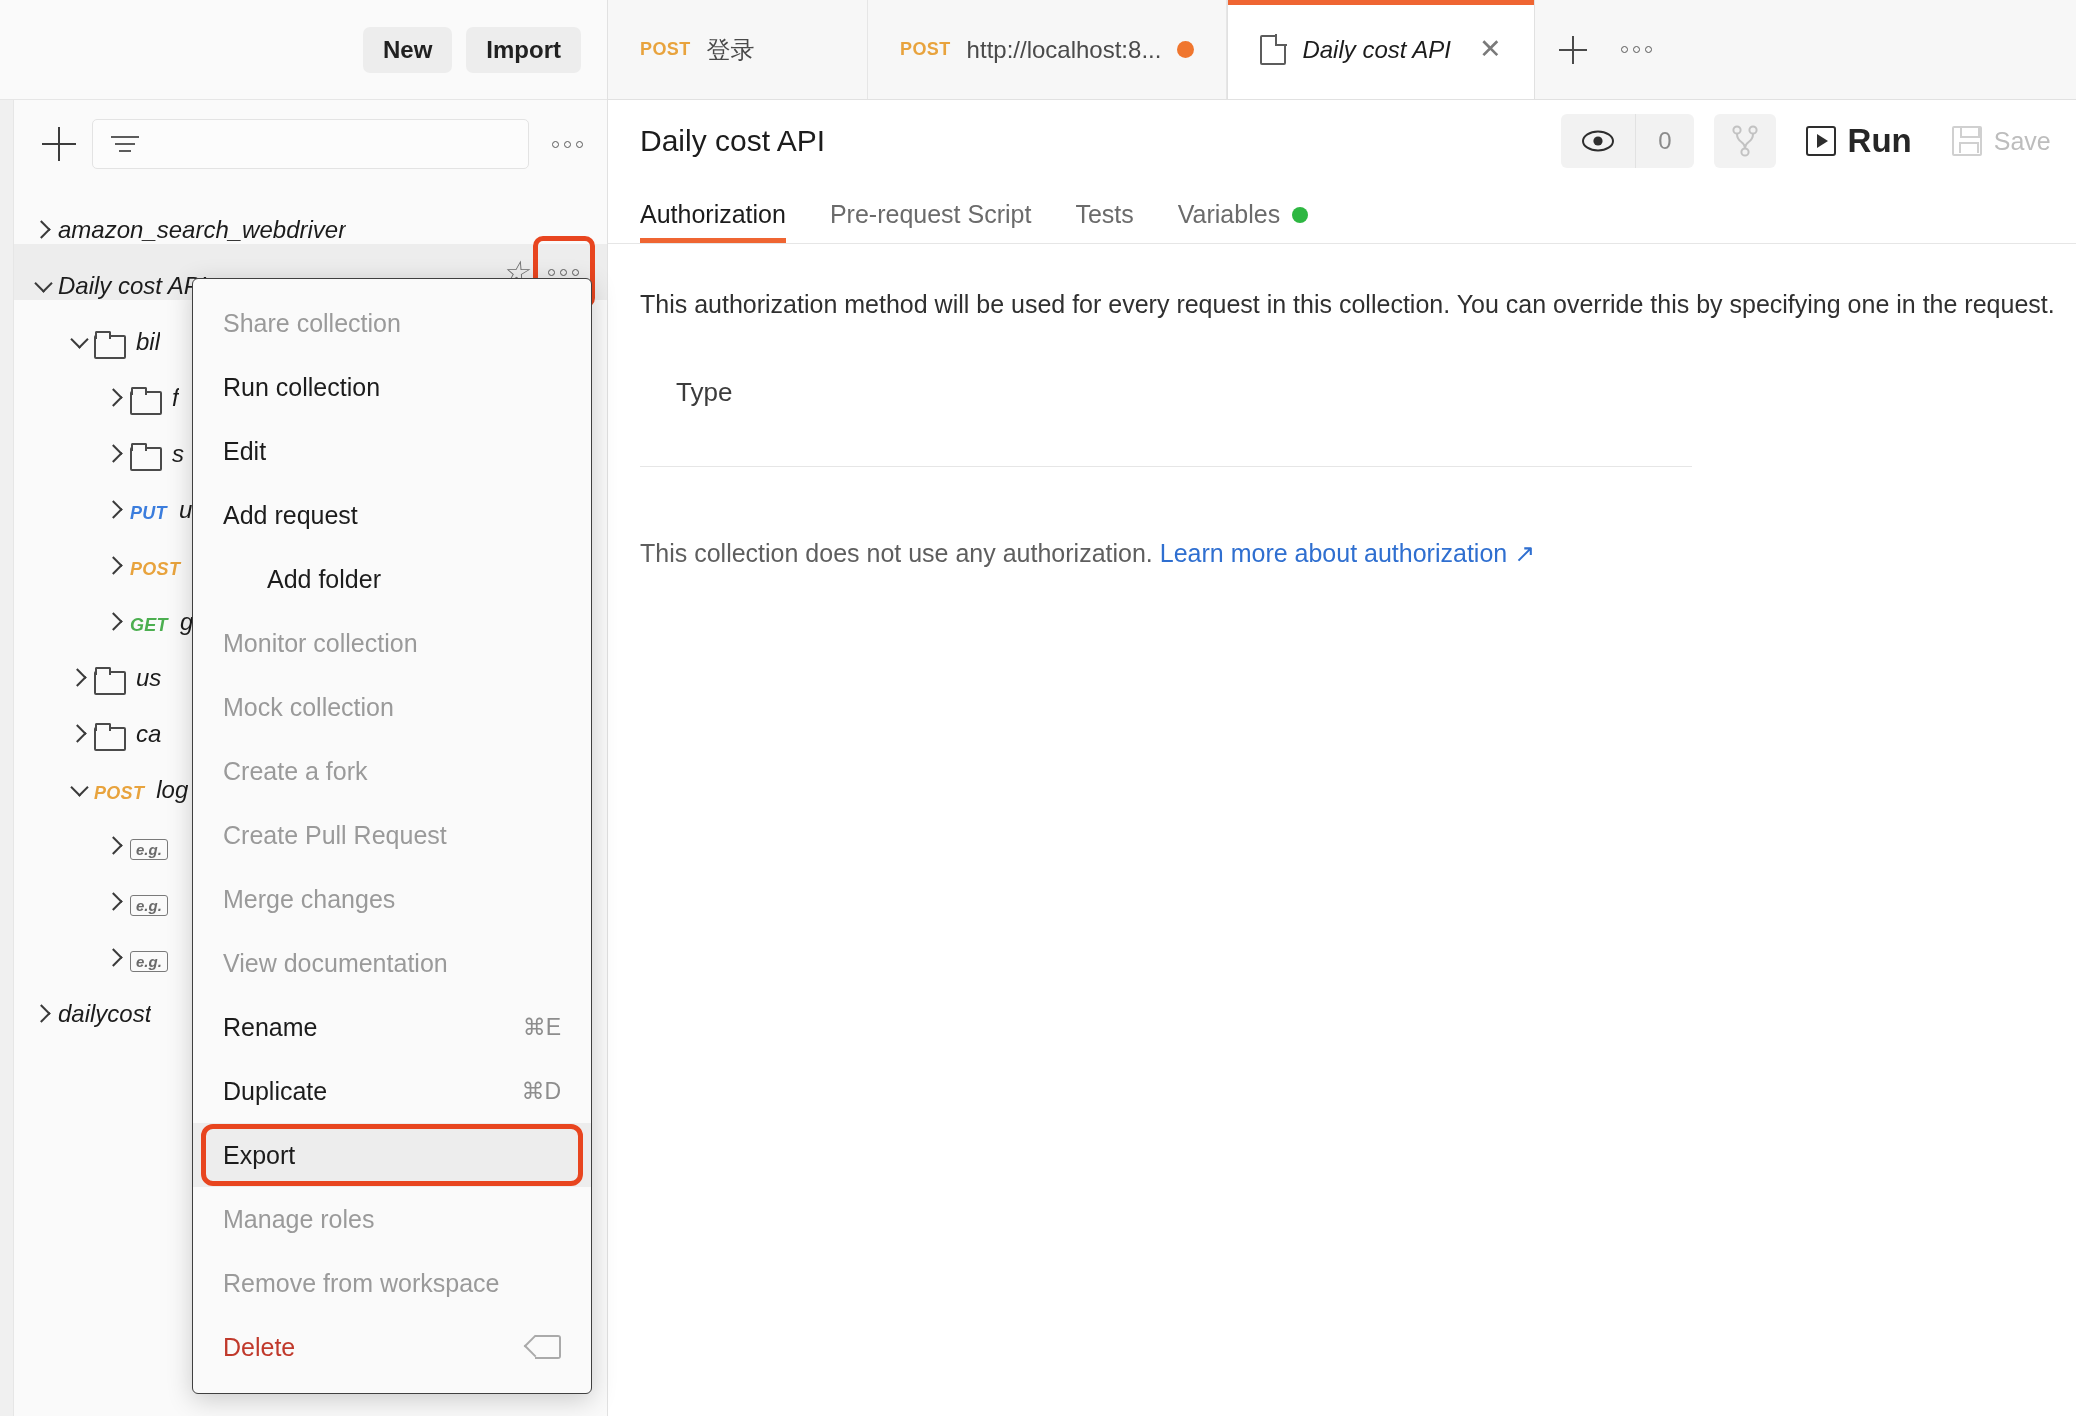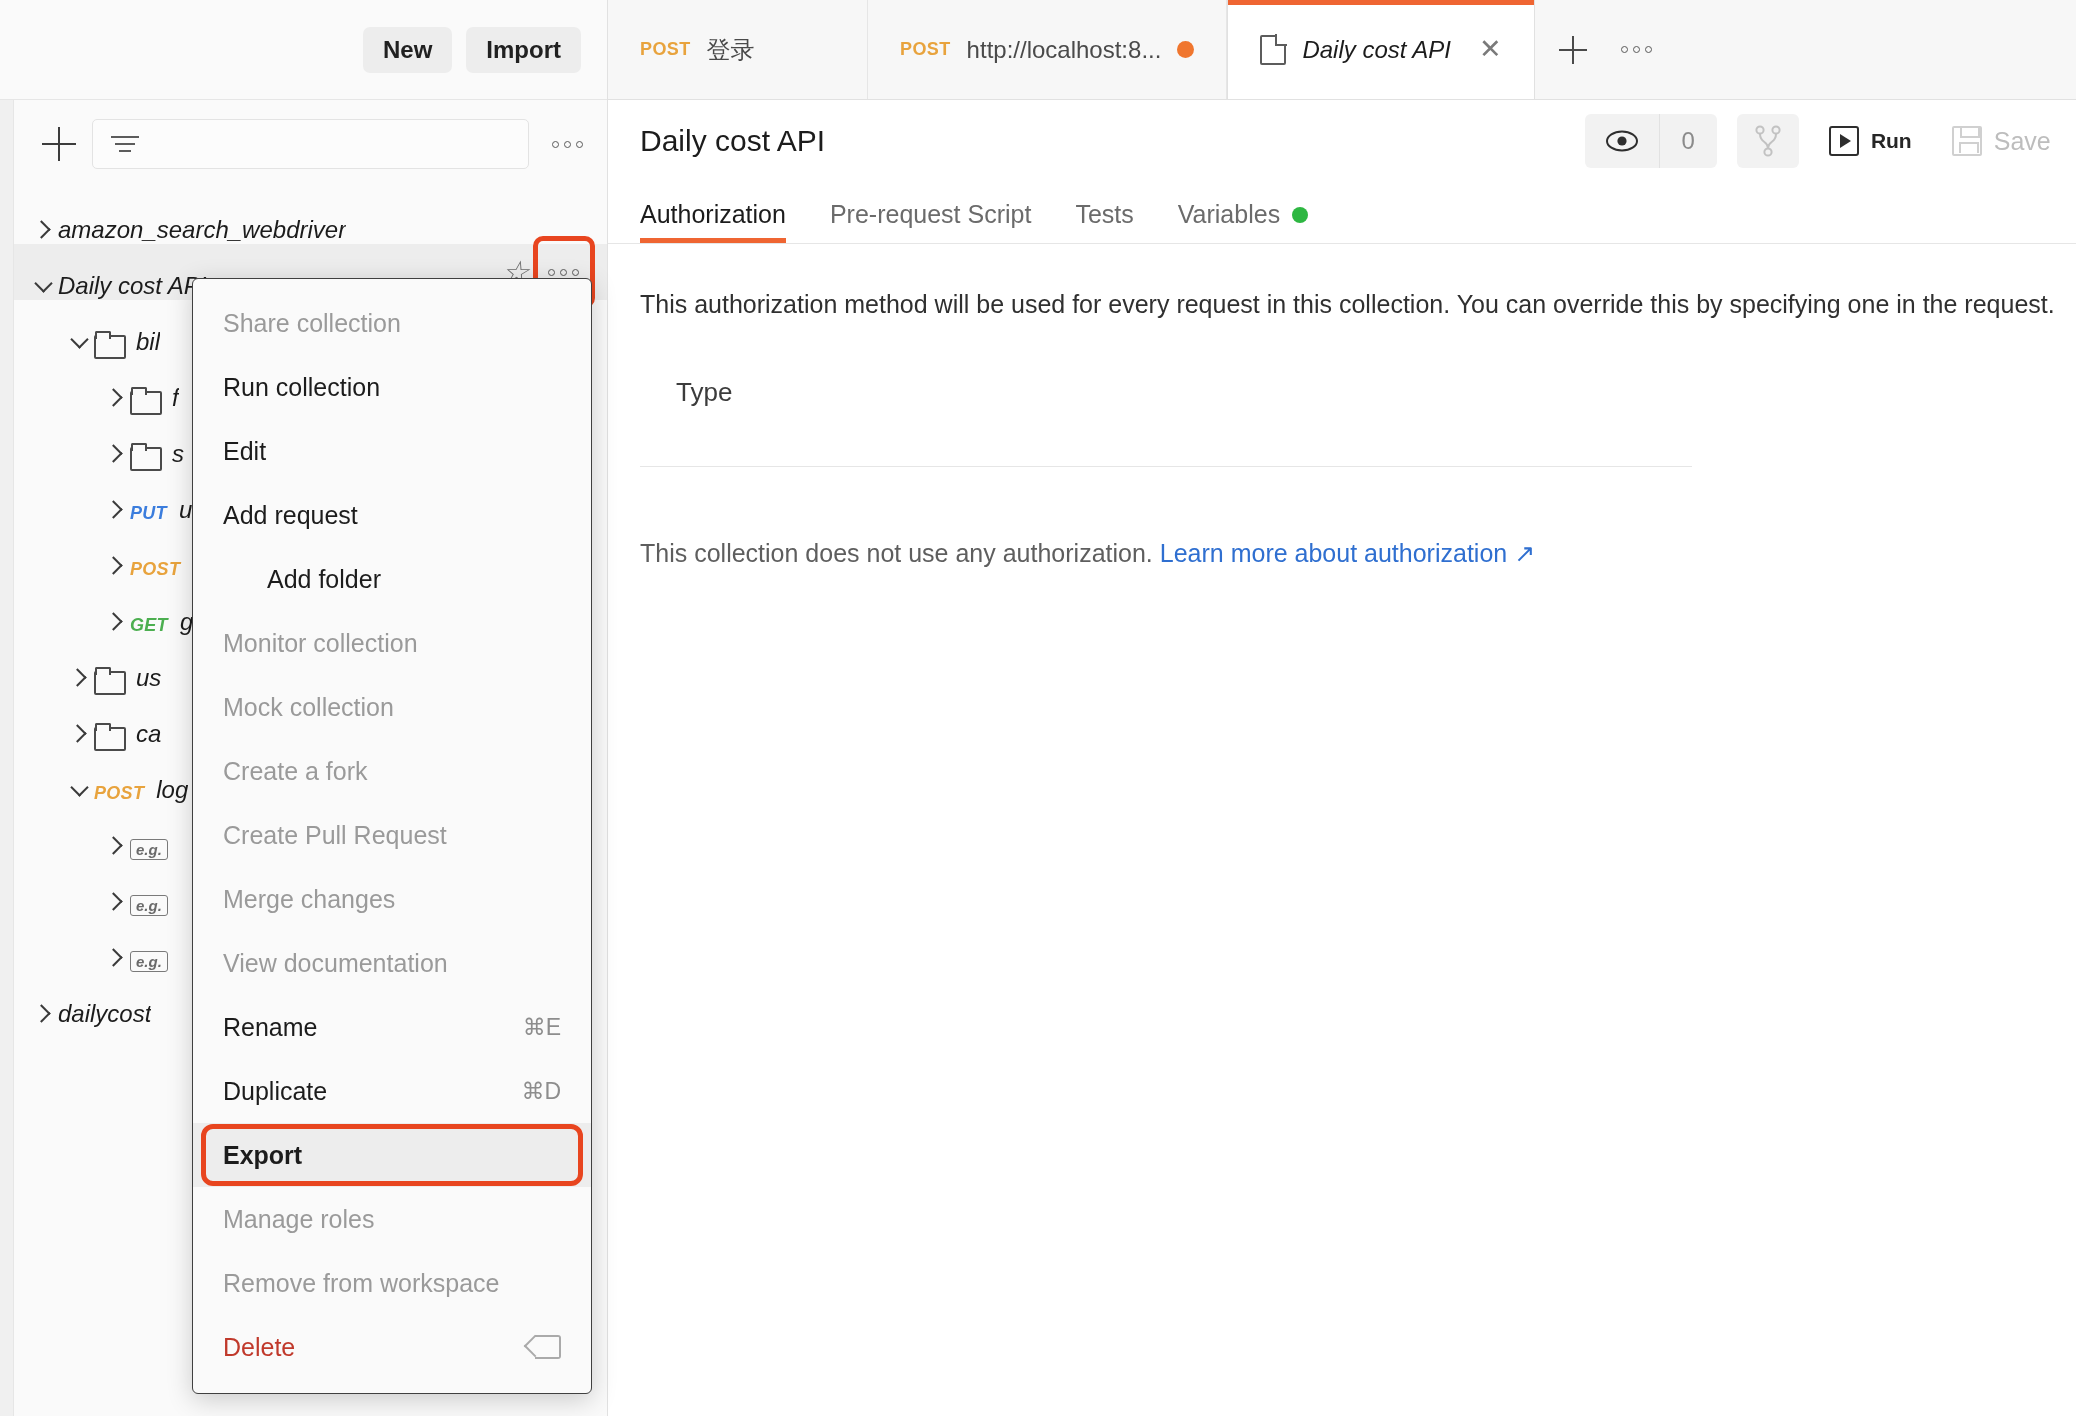--- a/index.html
+++ b/index.html
@@ -226,21 +226,21 @@
     display: flex; align-items: center; background: #f2f2f2; border-radius: 6px;
     height: 54px; cursor: pointer;
   }
   .watch-eye { padding: 0 20px; display:flex; align-items:center; border-right: 1px solid #e2e2e2; height:100%;}
   .watch-count { padding: 0 22px; font-size: 24px; color: #8b8b8b; }
   .fork-btn {
     width: 62px; height: 54px; background: #f2f2f2; border-radius: 6px;
     display:flex; align-items:center; justify-content:center; cursor:pointer;
   }
   .run-btn {
-    display: flex; align-items: center; gap: 12px; font-size: 21px; font-weight: 700;
+    display: flex; align-items: center; gap: 12px; font-size: 33px; font-weight: 700;
     color: #262626; cursor: pointer; padding: 0 10px;
   }
   .play-box {
     width: 30px; height: 30px; border: 2px solid #2e2e2e; border-radius: 3px;
     display:flex; align-items:center; justify-content:center;
   }
   .play-tri {
     width: 0; height: 0; border-left: 11px solid #2e2e2e;
     border-top: 7px solid transparent; border-bottom: 7px solid transparent;
     margin-left: 3px;
@@ -477,21 +477,21 @@
             <span>Rename</span>
             <span class="ctx-shortcut">⌘E</span>
           </div>
         </div>
         <div style="position: relative;">
           <div class="ctx-item">
             <span>Duplicate</span>
             <span class="ctx-shortcut">⌘D</span>
           </div>
         </div>
-        <div style="position: relative; font-weight: bold;">
+        <div style="position: relative;">
           <div class="ctx-item hovered">
             <span>Export</span>
           </div>
           <div class="ctx-hl" style="top: 1px;"></div>
         </div>
         <div style="position: relative;">
           <div class="ctx-item disabled">
             <span>Manage roles</span>
           </div>
         </div>

